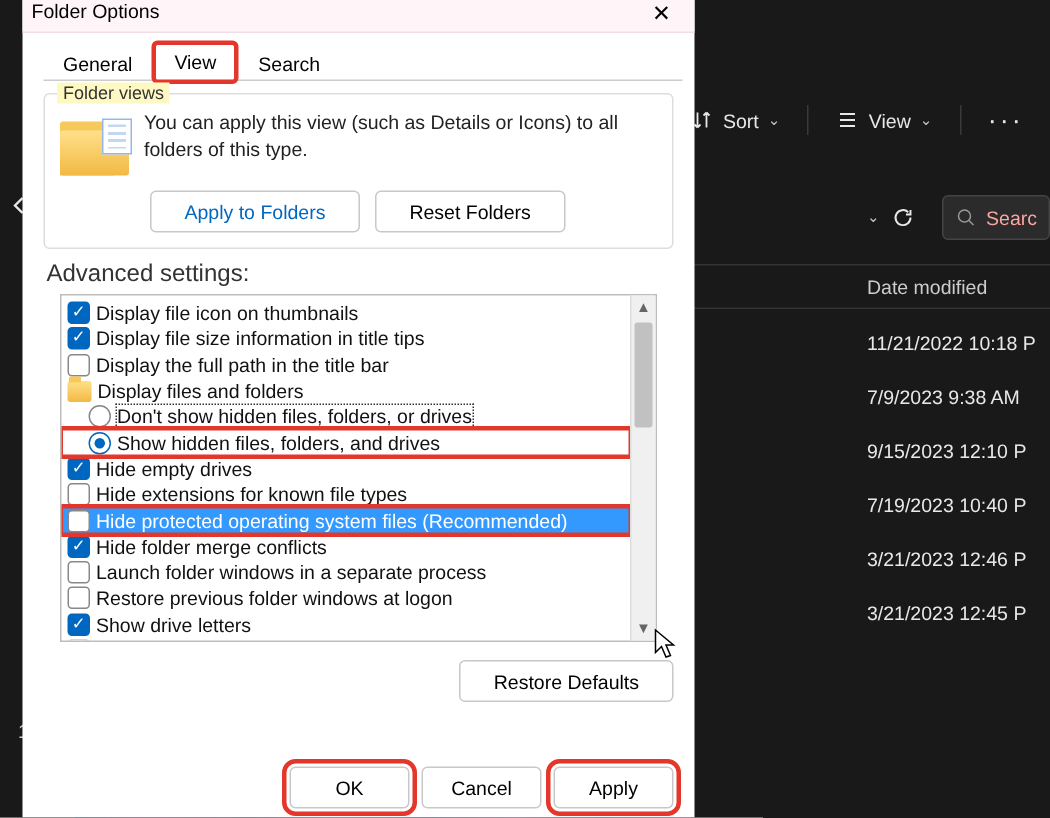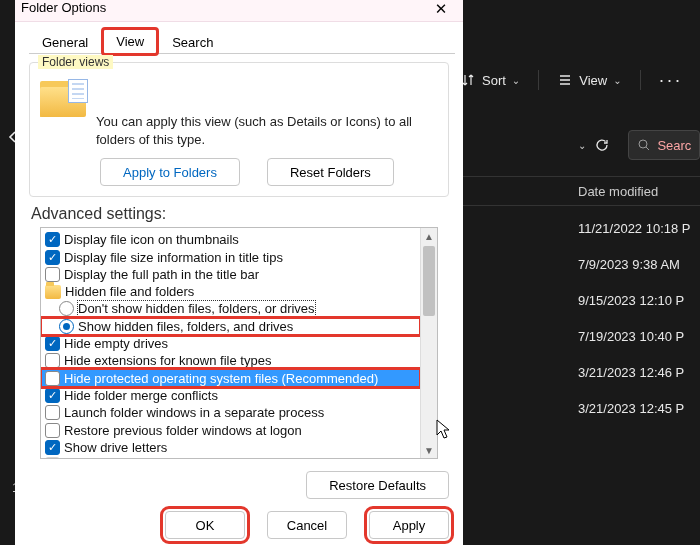--- a/index.html
+++ b/index.html
@@ -33,22 +33,22 @@
 .tab.highlight-box { outline-offset: -1px; }
 
 .groupbox { margin: 8px 14px; border: 1px solid #ddd; border-radius: 4px; padding: 10px 10px 10px 10px; position: relative; }
 .groupbox-title { position: absolute; top: -8px; left: 8px; background: #fef9c3; padding: 0 4px; font-size: 12px; color: #333; }
 .folder-views-row { display: flex; gap: 10px; }
 .folder-icon { width: 46px; height: 40px; position: relative; margin-top: 4px; flex-shrink: 0; }
 .folder-icon .back { position: absolute; inset: 4px 10px 0 0; background: #f7c95a; border-radius: 2px 2px 0 0; }
 .folder-icon .front { position: absolute; inset: 10px 0 0 0; background: linear-gradient(#ffe08a,#f2b943); border-radius: 2px; }
 .folder-icon .sheet { position: absolute; right: -2px; top: 2px; width: 20px; height: 24px; background: #fff; border: 1px solid #96b7e6; }
 .folder-icon .sheet::before { content:""; position: absolute; inset: 3px; background: repeating-linear-gradient(#c4d7f2 0 2px,#fff 2px 5px); }
-.fv-text { font-size: 13px; line-height: 1.35; color: #222; margin-top: 40px; }
-.fv-buttons { display: flex; gap: 27px; margin-top: 10px; margin-left: 60px; }
+.fv-text { font-size: 13px; line-height: 1.35; color: #222; }
+.fv-buttons { display: flex; gap: 10px; margin-top: 10px; margin-left: 60px; }
 .btn { border: 1px solid #c8c8c8; background: #fff; border-radius: 4px; height: 28px; padding: 0 22px; font-size: 13px; display: inline-flex; align-items: center; justify-content: center; }
 .btn.blue { color: #0067c0; }
 .section-label { margin: 6px 0 4px 16px; font-size: 16px; color: #333; }
 .settings-box { margin: 0 25px; border: 1px solid #bdbdbd; height: 232px; display: flex; background: #fff; }
 .settings-list { flex: 1; overflow: hidden; padding: 3px 0; }
 .settings-scroll { width: 17px; background: #f0f0f0; position: relative; border-left: 1px solid #ddd; }
 .scroll-thumb { position: absolute; left: 2px; right: 2px; top: 18px; height: 70px; background: #c1c1c1; border-radius: 2px; }
 .scroll-arrow { position: absolute; left: 0; right: 0; height: 16px; display:flex; align-items:center; justify-content:center; color:#666; font-size:10px; }
 .scroll-arrow.up { top: 0; }
 .scroll-arrow.down { bottom: 0; }
@@ -64,21 +64,21 @@
 .opt-label { font-size: 13px; color: #111; }
 .opt.selected { background: #3399ff; }
 .opt.selected .opt-label { color: #fff; }
 .opt.dotted .opt-label { outline: 1px dotted #333; outline-offset: 0; }
 .mini-folder { width: 16px; height: 14px; margin-right: 4px; background: linear-gradient(#ffe08a,#f2b943); border-radius: 2px; position: relative; flex-shrink: 0; }
 .mini-folder::before { content:""; position:absolute; top:-3px; left:1px; width:8px; height:4px; background:#f7c95a; border-radius:1px 1px 0 0; }
 
 .opt-hl { outline: 3px solid #e3372c; outline-offset: -1px; border-radius: 0; }
 
 .restore-row { display: flex; justify-content: flex-end; margin: 12px 14px 0 0; }
-.footer-btns { position: absolute; bottom: 6px; right: 14px; display: flex; gap: 22px; }
+.footer-btns { position: absolute; bottom: 6px; right: 14px; display: flex; gap: 8px; }
 .footer-btns .btn { width: 80px; padding: 0; }
 .btn.hl { outline: 3px solid #e3372c; outline-offset: 2px; }
 
 .cursor { position: absolute; left: 420px; top: 418px; font-size: 18px; color: #000; pointer-events: none; }
 .chev { font-size: 10px; color: #ccc; }
 svg { display: block; }
 </style>
 </head>
 <body>
 
@@ -190,21 +190,21 @@
       <div class="opt">
           <span class="chk checked"></span>
           <span class="opt-label">Display file size information in title tips</span>
         </div>
       <div class="opt">
           <span class="chk"></span>
           <span class="opt-label">Display the full path in the title bar</span>
         </div>
       <div class="opt">
           <span class="mini-folder"></span>
-          <span class="opt-label">Hidden file and folders</span>
+          <span class="opt-label">Display files and folders</span>
         </div>
       <div class="opt indent1 dotted">
           <span class="rdo"></span>
           <span class="opt-label">Don't show hidden files, folders, or drives</span>
         </div>
       <div class="opt indent1 opt-hl">
           <span class="rdo checked"></span>
           <span class="opt-label">Show hidden files, folders, and drives</span>
         </div>
       <div class="opt">

